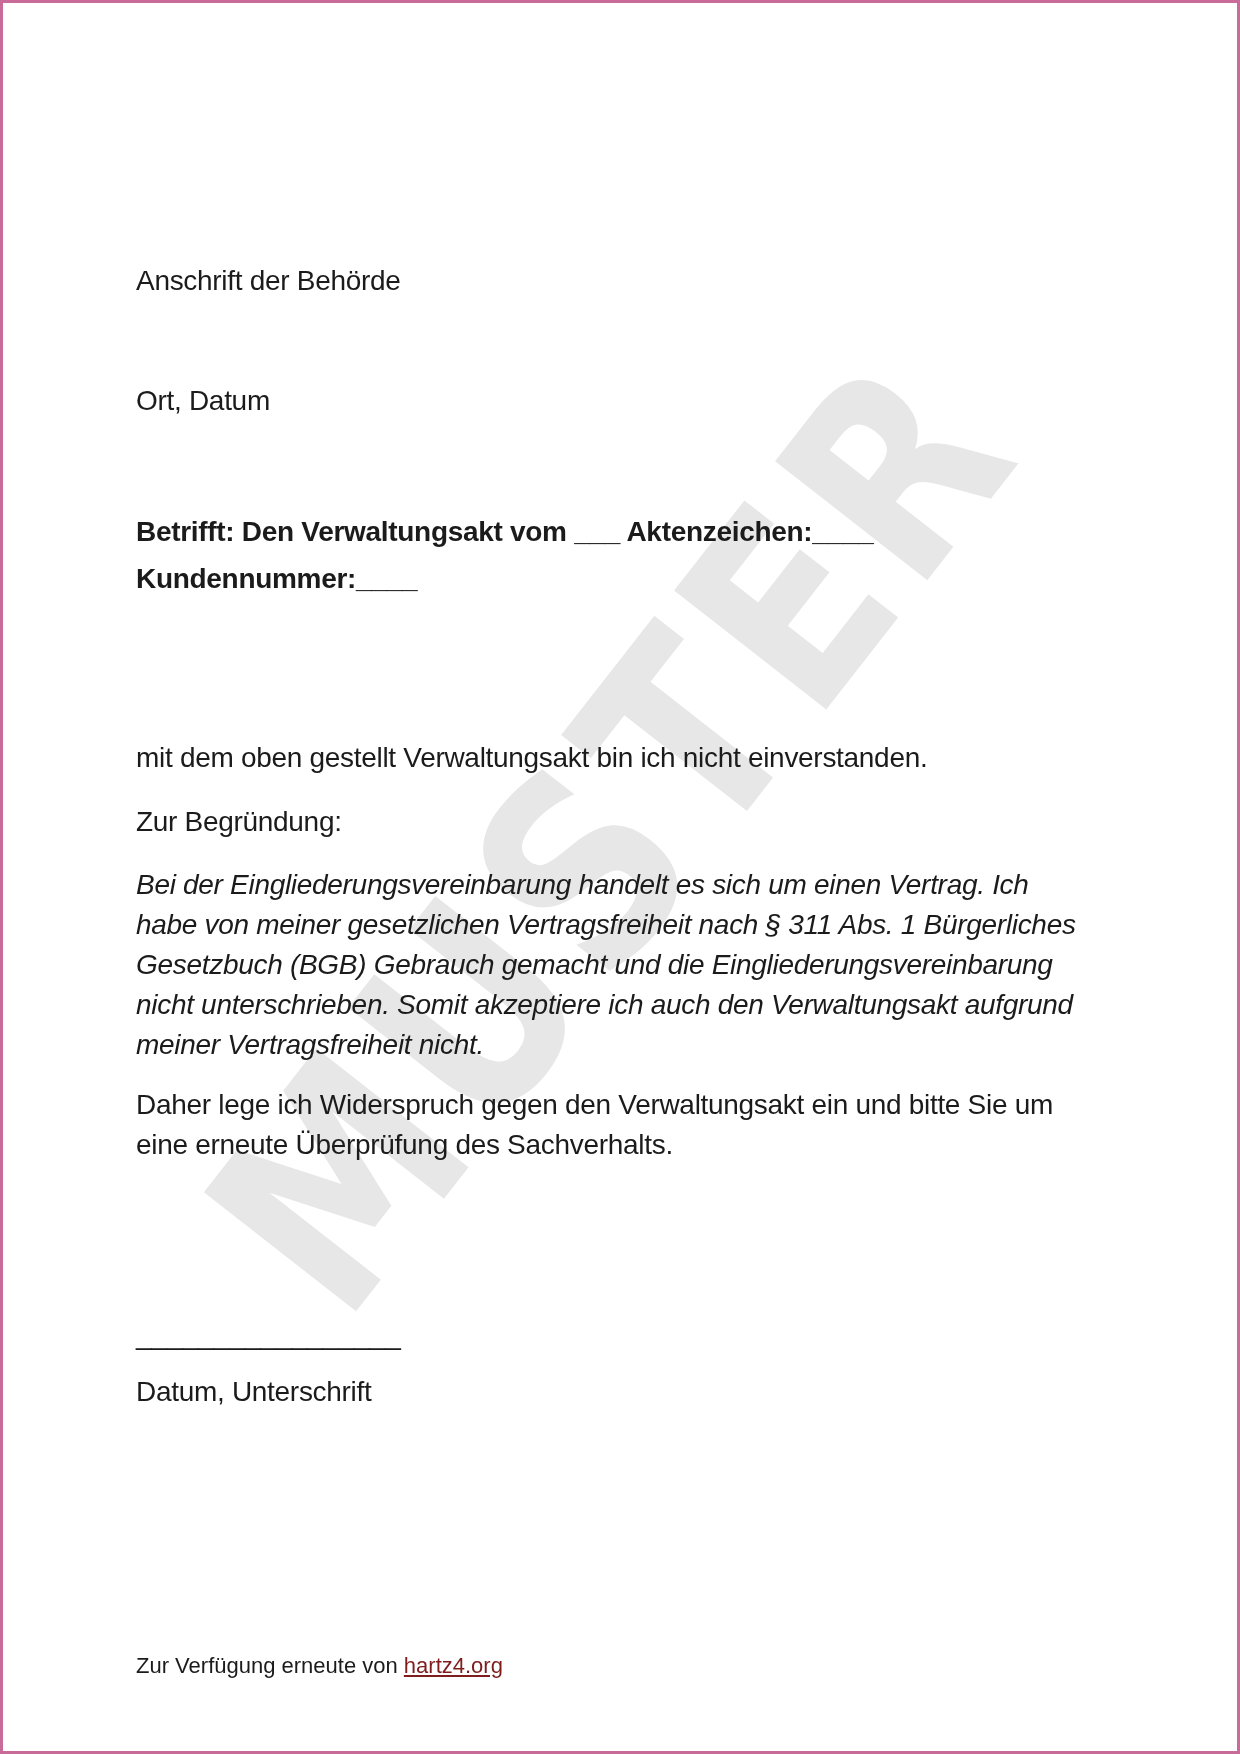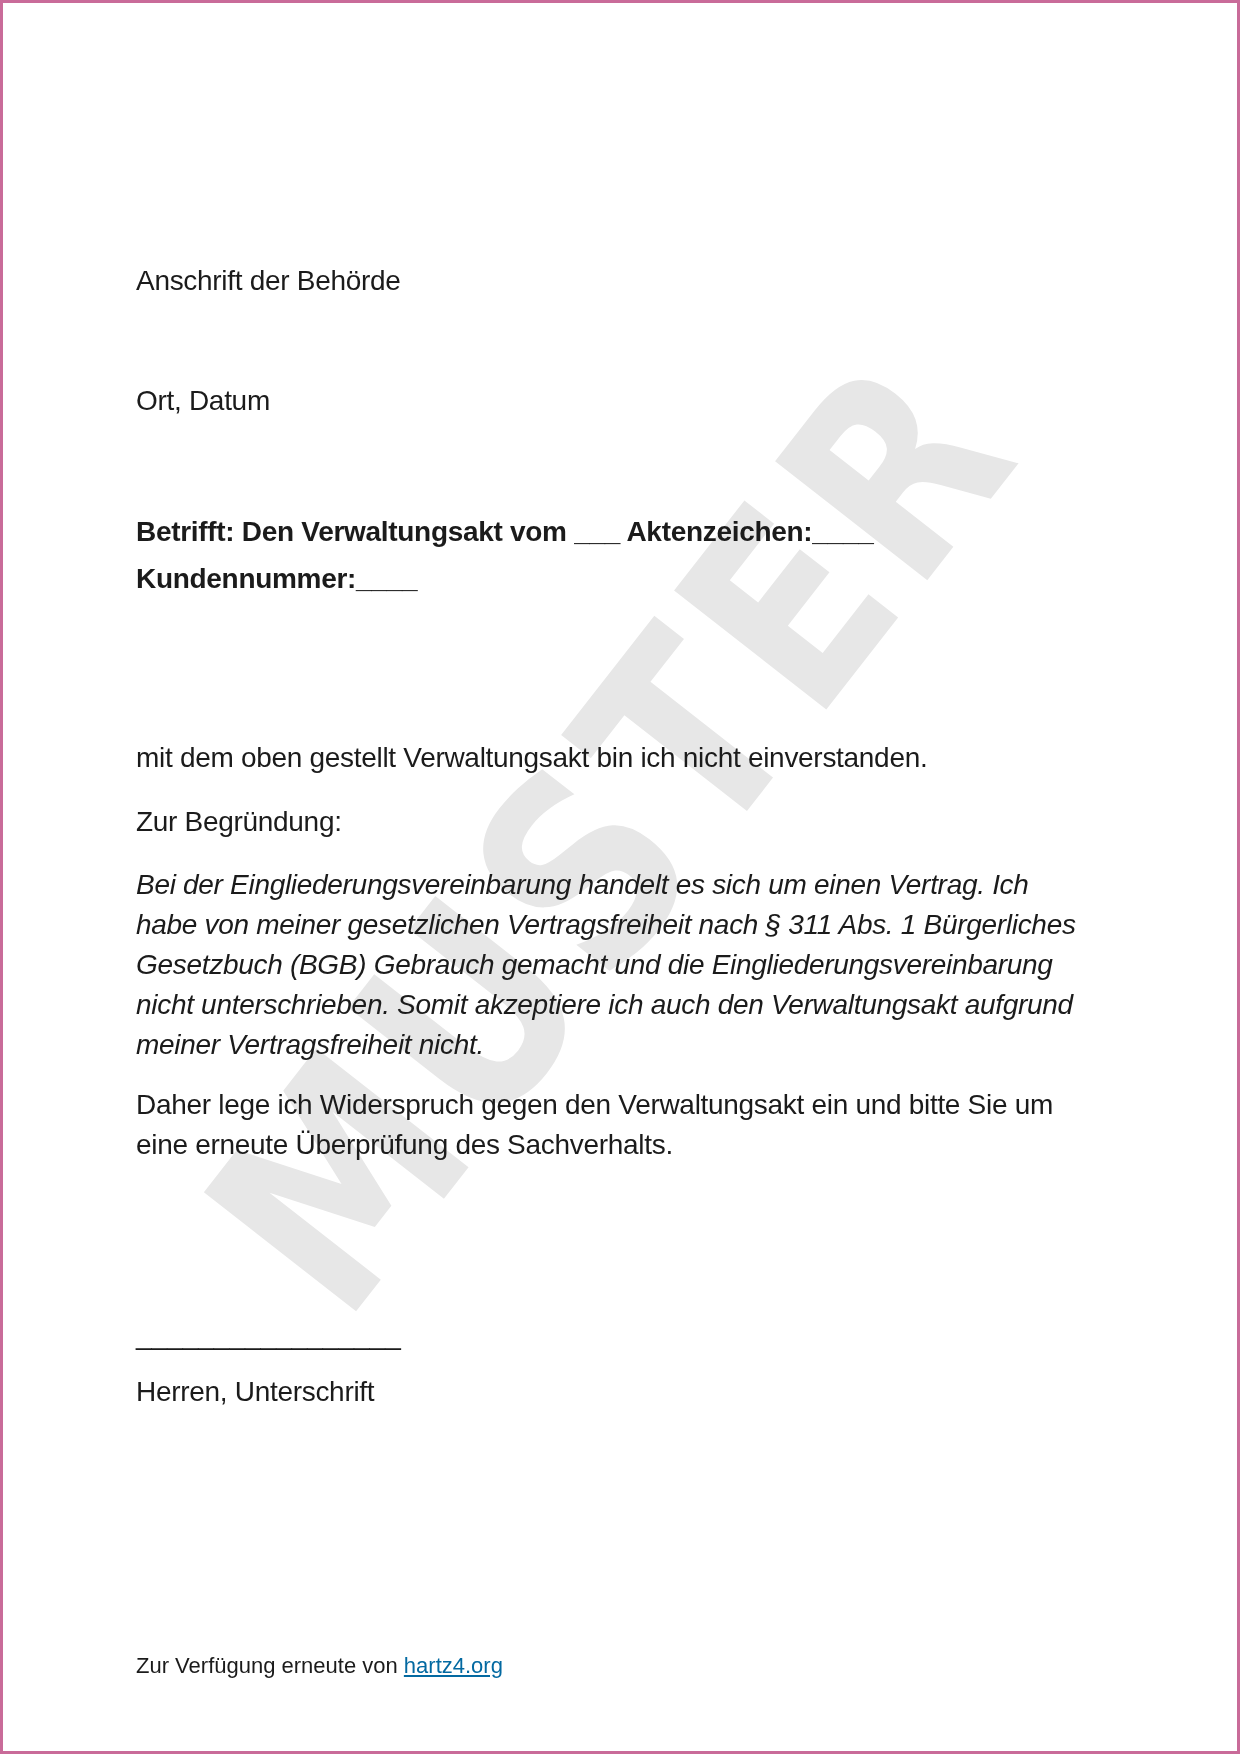--- a/index.html
+++ b/index.html
@@ -48,21 +48,21 @@
   .subject     { top: 505px; font-weight: bold; line-height: 47px; }
   .salutation  { top: 675px; }
   .intro       { top: 735px; }
   .reason-head { top: 799px; }
   .para1       { top: 862px; font-style: italic; }
   .para2       { top: 1082px; }
   .sig-line    { top: 1312px; letter-spacing: 0; }
   .sig-caption { top: 1369px; }
   .footer      { top: 1648px; font-size: 22px; letter-spacing: 0; line-height: 30px; }
   .footer a {
-    color: #0369a1;
+    color: #7f1d1d;
     text-decoration: underline;
   }
 </style>
 </head>
 <body>
 
 <div class="page">
 
   <div class="watermark">MUSTER</div>
 
@@ -80,19 +80,19 @@
   <div class="tblock intro">mit dem oben gestellt Verwaltungsakt bin ich nicht einverstanden.</div>
 
   <div class="tblock reason-head">Zur Begründung:</div>
 
   <div class="tblock para1">Bei der Eingliederungsvereinbarung handelt es sich um einen Vertrag. Ich habe von meiner gesetzlichen Vertragsfreiheit nach § 311 Abs. 1 Bürgerliches Gesetzbuch (BGB) Gebrauch gemacht und die Eingliederungsvereinbarung nicht unterschrieben. Somit akzeptiere ich auch den Verwaltungsakt aufgrund meiner Vertragsfreiheit nicht.</div>
 
   <div class="tblock sig-line">_________________</div>
 
   <div class="tblock para2">Daher lege ich Widerspruch gegen den Verwaltungsakt  ein und bitte Sie um eine erneute Überprüfung des Sachverhalts.</div>
 
-  <div class="tblock sig-caption">Herren, Unterschrift</div>
+  <div class="tblock sig-caption">Datum, Unterschrift</div>
 
   <div class="tblock footer">
     <span>Zur Verfügung erneute von </span><a href="#">hartz4.org</a>
   </div>
 
 </div>
 
 </body></html>

